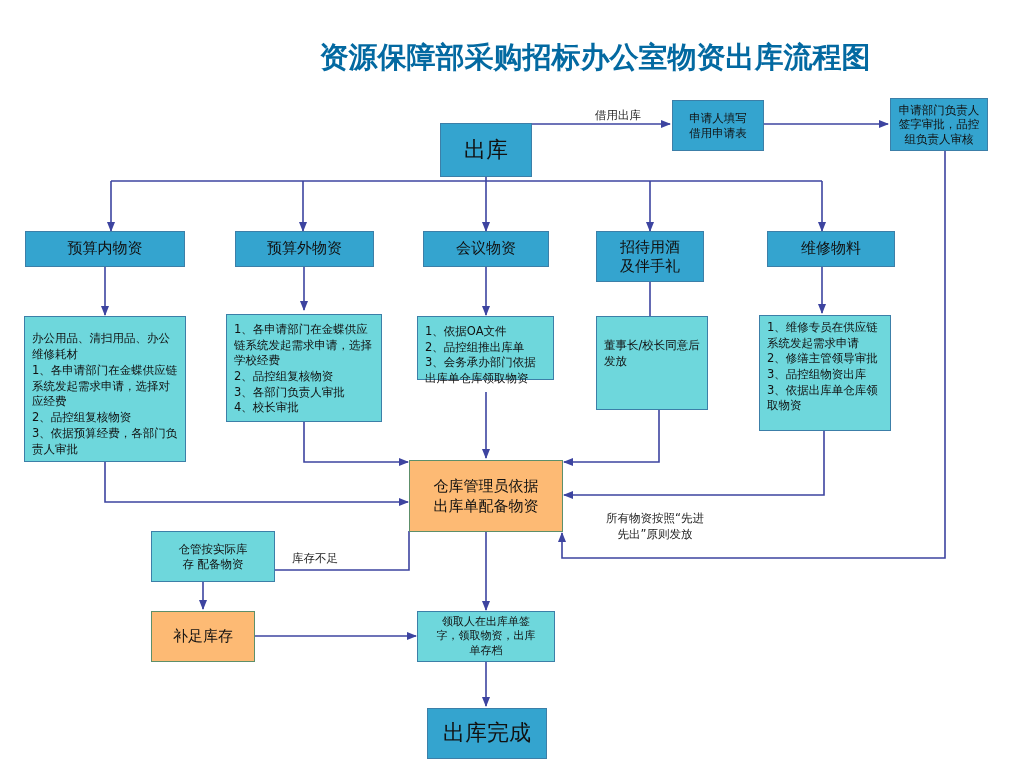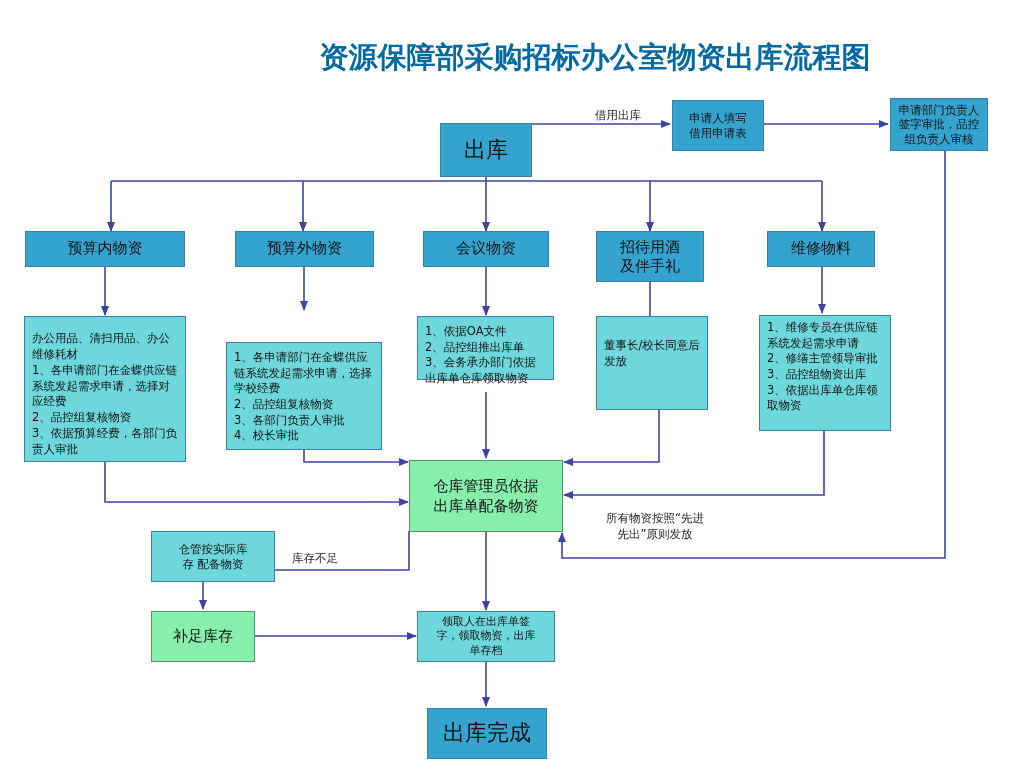--- a/index.html
+++ b/index.html
@@ -6,21 +6,21 @@
     body { width: 1024px; height: 782px; position: relative; overflow: hidden;
            font-family: "DejaVu Sans", "Liberation Sans", sans-serif; }
     #title { position: absolute; left: 300px; top: 38px; width: 590px; text-align: center;
              font-size: 29px; font-weight: bold; color: #0369a1; letter-spacing: 0px; white-space: nowrap; }
     #connectors { position: absolute; left: 0; top: 0; width: 1024px; height: 782px; }
     .box { position: absolute; box-sizing: border-box; border: 1.5px solid #3c7fa8;
            display: flex; align-items: center; justify-content: center; text-align: center;
            color: #111; line-height: 1.3; }
     .blue { background: #34a4cf; }
     .cyan { background: #6ed7dc; }
-    .green { background: #86efac; border-color: #5d8f6a; }
+    .green { background: #fdba74; border-color: #5d8f6a; }
     .left-text { justify-content: flex-start; text-align: left; align-items: flex-start; padding: 6px 7px; }
     .multiline { white-space: pre-line; }
     .label { position: absolute; font-size: 11.5px; color: #222; white-space: pre-line; text-align: center; }
   </style>
 </head>
 <body>
 
 <div id="title">资源保障部采购招标办公室物资出库流程图</div>
 
 <svg id="connectors" viewBox="0 0 1024 782">
@@ -89,31 +89,31 @@
 <div class="box blue" style="left:235px;top:231px;width:139px;height:36px;font-size:15px;">
   <span>预算外物资</span>
 </div>
 <div class="box blue" style="left:423px;top:231px;width:126px;height:36px;font-size:15px;">
   <span>会议物资</span>
 </div>
 <div class="box blue multiline" style="left:596px;top:231px;width:108px;height:51px;font-size:15px;line-height:1.25;text-align:center;">
   <span>招待用酒
 及伴手礼</span>
 </div>
-<div class="box blue" style="left:767px;top:231px;width:108px;height:36px;font-size:15px;">
+<div class="box blue" style="left:767px;top:231px;width:128px;height:36px;font-size:15px;">
   <span>维修物料</span>
 </div>
 
 <div class="box cyan left-text multiline" style="left:24px;top:316px;width:162px;height:146px;font-size:11.5px;line-height:1.38;padding-top:14px;">
   <span>办公用品、清扫用品、办公维修耗材
 1、各申请部门在金蝶供应链系统发起需求申请，选择对应经费
 2、品控组复核物资
 3、依据预算经费，各部门负责人审批</span>
 </div>
-<div class="box cyan left-text multiline" style="left:226px;top:314px;width:156px;height:108px;font-size:11.5px;line-height:1.36;padding-top:7px;margin-top:28px;">
+<div class="box cyan left-text multiline" style="left:226px;top:314px;width:156px;height:108px;font-size:11.5px;line-height:1.36;padding-top:7px;">
   <span>1、各申请部门在金蝶供应链系统发起需求申请，选择学校经费
 2、品控组复核物资
 3、各部门负责人审批
 4、校长审批</span>
 </div>
 <div class="box cyan left-text multiline" style="left:417px;top:316px;width:137px;height:64px;font-size:11.5px;line-height:1.35;padding-top:7px;">
   <span>1、依据OA文件
 2、品控组推出库单
 3、会务承办部门依据出库单仓库领取物资</span>
 </div>

